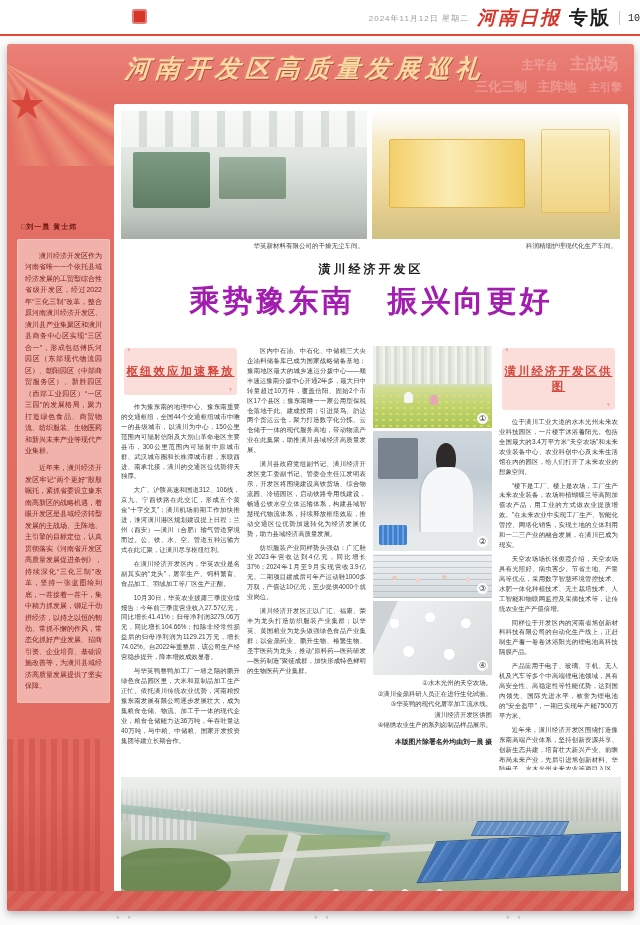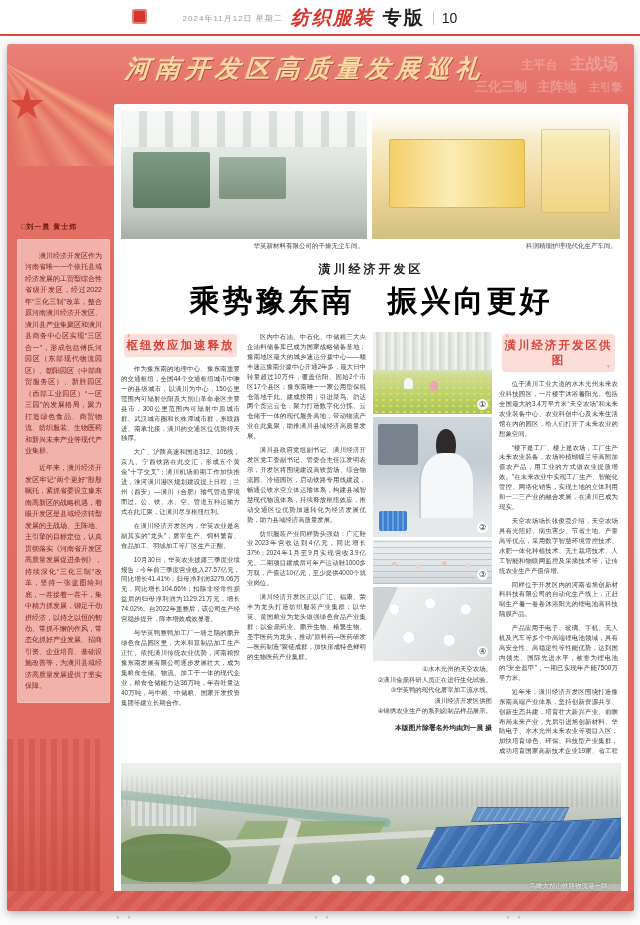--- a/index.html
+++ b/index.html
@@ -1,27 +1,27 @@
 <!DOCTYPE html>
 <html><head>
 <meta charset="utf-8">
 <style>
   html,body{margin:0;padding:0;}
   body{width:640px;height:925px;background:#f6f6f6;font-family:"Liberation Sans","DejaVu Sans",sans-serif;overflow:hidden;}
   .stage{position:relative;width:640px;height:925px;background:#fbfbfb;overflow:hidden;}
 
   
-  .masthead{position:absolute;top:0;left:0;right:0;height:36px;background:#fff;display:flex;align-items:center;justify-content:center;gap:8px;}
+  .masthead{position:absolute;top:0;left:0;right:0;height:36px;background:#fff;display:flex;align-items:center;justify-content:flex-end;gap:8px;}
   .masthead::after{content:"";position:absolute;left:0;right:0;bottom:0;height:2px;background:#e2473c;}
   .m-logo{position:absolute;left:132px;top:9px;width:15px;height:15px;background:#d6352b;border-radius:3px;box-shadow:inset 0 0 0 2px rgba(255,255,255,.35);}
   .m-date{font-size:8px;color:#9a9a9a;letter-spacing:1px;}
   .m-paper{font-family:"DejaVu Serif","Liberation Serif",serif;font-weight:bold;font-style:italic;color:#d6352b;font-size:19px;letter-spacing:2px;}
   .m-sec{font-size:19px;font-weight:bold;color:#1e1e1e;letter-spacing:2px;}
   .m-sep{width:1px;height:14px;background:#c9c9c9;display:inline-block;}
-  .m-page{font-size:14px;color:#1e1e1e;}
+  .m-page{font-size:10px;color:#1e1e1e;font-family:Liberation Mono, monospace;}
 
   
   .poster{position:absolute;left:7px;top:44px;width:627px;height:867px;background:linear-gradient(180deg,#ea8078 0%,#e46f65 7%,#e26a60 88%,#dd6157 100%);border-radius:3px;box-shadow:0 3px 8px rgba(0,0,0,.28);overflow:hidden;}
   .rays{position:absolute;left:-24px;top:-28px;width:220px;height:150px;background:conic-gradient(from 115deg at 8% 30%,rgba(255,216,150,0) 0deg,rgba(255,216,150,.5) 5deg,rgba(255,216,150,0) 10deg,rgba(255,216,150,.35) 16deg,rgba(255,216,150,0) 22deg,rgba(255,222,165,.3) 29deg,rgba(255,222,165,0) 38deg,rgba(255,216,150,.22) 46deg,rgba(255,216,150,0) 58deg);pointer-events:none;}
   .star{position:absolute;left:3px;top:44px;width:34px;height:34px;background:#d7473b;clip-path:polygon(50% 0%,61% 35%,98% 35%,68% 57%,79% 91%,50% 70%,21% 91%,32% 57%,2% 35%,39% 35%);filter:drop-shadow(0 0 2px rgba(255,220,160,.8));}
 
   .banner{position:relative;height:48px;}
   .banner-title{position:absolute;left:118px;top:8px;font-family:"DejaVu Serif","Liberation Serif",serif;font-size:25px;font-weight:bold;font-style:italic;color:#fbd9a2;letter-spacing:5px;transform:skewX(-4deg);text-shadow:1px 1px 0 rgba(140,40,25,.6),0 0 3px rgba(255,235,190,.35);white-space:nowrap;}
   .banner-wm{position:absolute;right:12px;top:9px;width:215px;text-align:right;color:rgba(255,255,255,.26);font-weight:bold;line-height:1.35;}
   .banner-wm .w1{font-size:12px;margin-right:8px;}
@@ -48,26 +48,26 @@
   .pd-m1{position:absolute;left:5%;top:32%;width:31%;height:44%;background:linear-gradient(180deg,#7d9a82,#5f7c65);border-radius:2px;}
   .pd-m2{position:absolute;left:40%;top:36%;width:27%;height:33%;background:linear-gradient(180deg,#9cb19f,#7e947f);border-radius:2px;}
   .pd-floor{position:absolute;left:0;right:0;bottom:0;height:20%;background:linear-gradient(180deg,#c3cac3,#a7aea7);}
   .ph-r{width:248px;height:128px;background:linear-gradient(180deg,#f8f4e6 0%,#f6e9c0 30%,#f0da9e 56%,#e2cb8c 80%,#cfc182 100%);}
   .py-m1{position:absolute;left:7%;top:22%;width:54%;height:52%;background:linear-gradient(90deg,#f3cf6a,#fbecb4 45%,#f1cc60);border:1px solid #ddb54c;border-radius:2px;}
   .py-m2{position:absolute;right:4%;top:14%;width:27%;height:64%;background:linear-gradient(180deg,#f9ecb9,#f0d586);border:1px solid #ddbd62;border-radius:2px;}
   .py-glow{position:absolute;top:0;left:0;right:0;height:22%;background:linear-gradient(180deg,rgba(255,255,255,.85),rgba(255,255,255,0));}
   .photo-cap{font-size:6.5px;color:#444;text-align:right;padding:3px 3px 0;}
 
   .kicker{text-align:center;font-size:12px;font-weight:bold;color:#202020;letter-spacing:3px;margin-top:10px;}
-  .headline{text-align:center;font-size:30px;font-weight:900;color:#000000;letter-spacing:3px;margin:3px 0 10px;}
+  .headline{text-align:center;font-size:30px;font-weight:900;color:#a21caf;letter-spacing:3px;margin:3px 0 24px;}
 
   .cols{display:flex;gap:7px;height:424px;overflow:hidden;}
   .col{width:119px;overflow:hidden;}
   .col p{margin:0 0 4px;font-size:6.4px;line-height:1.55;text-align:justify;color:#3c3c3c;text-indent:2em;}
-  .pill{position:relative;background:#fbdeda;color:#d5453a;font-weight:bold;font-size:11.5px;letter-spacing:2px;text-align:center;padding:4px 0;border-radius:3px;margin:2px 3px 7px;}
+  .pill{position:relative;background:#fbdeda;color:#d5453a;font-weight:bold;font-size:11.5px;letter-spacing:2px;text-align:center;padding:16px 0;border-radius:3px;margin:2px 3px 7px;text-decoration:underline;}
   .pill::before{content:"❛";position:absolute;left:3px;top:-2px;color:#eba89f;font-size:10px;}
   .pill::after{content:"❜";position:absolute;right:3px;bottom:-2px;color:#eba89f;font-size:10px;}
 
   .pcol figure{position:relative;margin-bottom:3px;overflow:hidden;border-radius:1px;}
   .f-field{height:82px;background:linear-gradient(180deg,#e8ebe3 0%,#dfe3d8 42%,#cedc99 52%,#bcd36e 75%,#a8c55b 100%);}
   .trees{position:absolute;top:0;left:0;right:0;height:46%;background:repeating-linear-gradient(90deg,#f2f4ef 0 3px,#d6dbd0 3px 6px,#e5e8e1 6px 9px);opacity:.85;}
   .flowers{position:absolute;top:50%;bottom:0;left:0;right:0;background-image:radial-gradient(#f0dd55 1px,rgba(0,0,0,0) 1.7px);background-size:7px 6px;opacity:.9;}
   .worker1{position:absolute;left:26%;top:56%;width:9px;height:11px;background:#f6f6f4;border-radius:45% 45% 25% 25%;}
   .worker2{position:absolute;left:48%;top:60%;width:8px;height:10px;background:#e7a8b4;border-radius:45% 45% 25% 25%;}
   .f-lab{height:120px;background:linear-gradient(180deg,#cfd7dd 0%,#c3ccd4 38%,#dde1e4 70%,#eef0f1 100%);}
@@ -114,21 +114,21 @@
   .fd1{left:116px;} .fd2{left:314px;} .fd3{left:506px;}
 </style>
 </head>
 <body>
 
 <div class="stage">
 
   <header class="masthead">
     <span class="m-logo"></span>
     <span class="m-date">2024年11月12日 星期二</span>
-    <span class="m-paper">纺织服装</span>
+    <span class="m-paper">河南日报</span>
     <span class="m-sec">专版</span>
     <span class="m-sep"></span>
     <span class="m-page">10</span>
   </header>
 
   <div class="poster">
     <div class="rays"></div>
     <div class="star"></div>
 
     <div class="banner">

